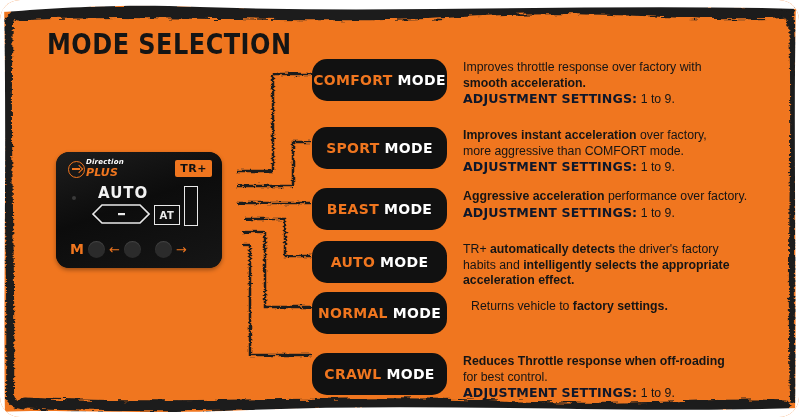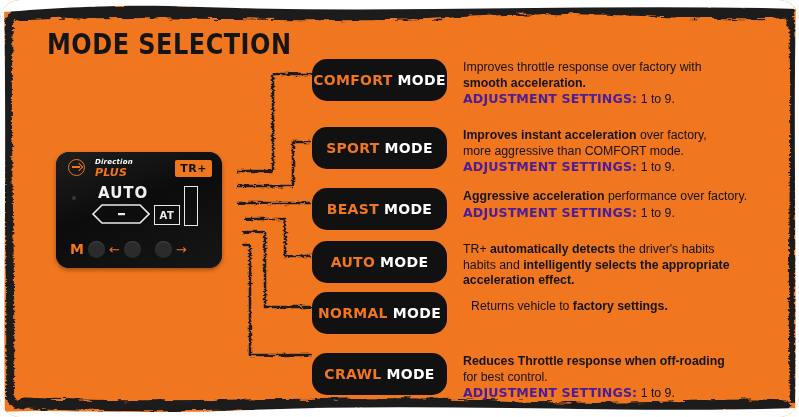--- a/index.html
+++ b/index.html
@@ -62,22 +62,22 @@
     position: absolute;
     left: 0; top: 0; right: 0; bottom: 0;
     background: linear-gradient(160deg, #1e1e1e 0%, #0c0c0c 45%, #161616 100%);
     border-radius: 13px;
   }
   .dp-logo {
     position: absolute;
     left: 12px;
     top: 7px;
     display: flex;
-    align-items: flex-start;
-    gap: 10px;
+    align-items: flex-end;
+    gap: 1px;
   }
   .dp-arrow {
     width: 15px;
     height: 15px;
     border: 1.6px solid #F0761F;
     border-radius: 50%;
     position: relative;
     flex: none;
   }
   .dp-arrow::after {
@@ -270,21 +270,21 @@
     line-height: 15.5px;
     padding-top: 1px;
     max-width: 325px;
   }
   .mode-desc b { font-weight: 700; }
   .adj-label {
     font-family: "DejaVu Sans", sans-serif;
     font-weight: 700;
     font-size: 12.6px;
     letter-spacing: 0.1px;
-    color: #4c1d95;
+    color: #0f172a;
     transform: scaleY(1.03);
     display: inline-block;
   }
   .adj-value {
     font-family: "Liberation Sans", sans-serif;
     font-weight: 400;
     font-size: 12.3px;
     color: #151515;
   }
   .desc-line { display: block; }
@@ -429,21 +429,21 @@
       </span>
     </div>
   </div>
 
   <div class="mode-row" style="top:241px;">
     <div class="mode-pill">
       <span class="pill-name">AUTO</span>
       <span class="pill-mode">MODE</span>
     </div>
     <div class="mode-desc" style="max-width:340px;">
-      <span class="desc-line"><span>TR+ </span><b>automatically detects</b><span> the driver's habits</span></span>
+      <span class="desc-line"><span>TR+ </span><b>automatically detects</b><span> the driver's factory</span></span>
       <span class="desc-line"><span>habits and </span><b>intelligently selects the appropriate</b></span>
       <span class="desc-line"><b>acceleration effect.</b></span>
     </div>
   </div>
 
   <div class="mode-row" style="top:292px;gap:8px;">
     <div class="mode-pill">
       <span class="pill-name">NORMAL</span>
       <span class="pill-mode">MODE</span>
     </div>

